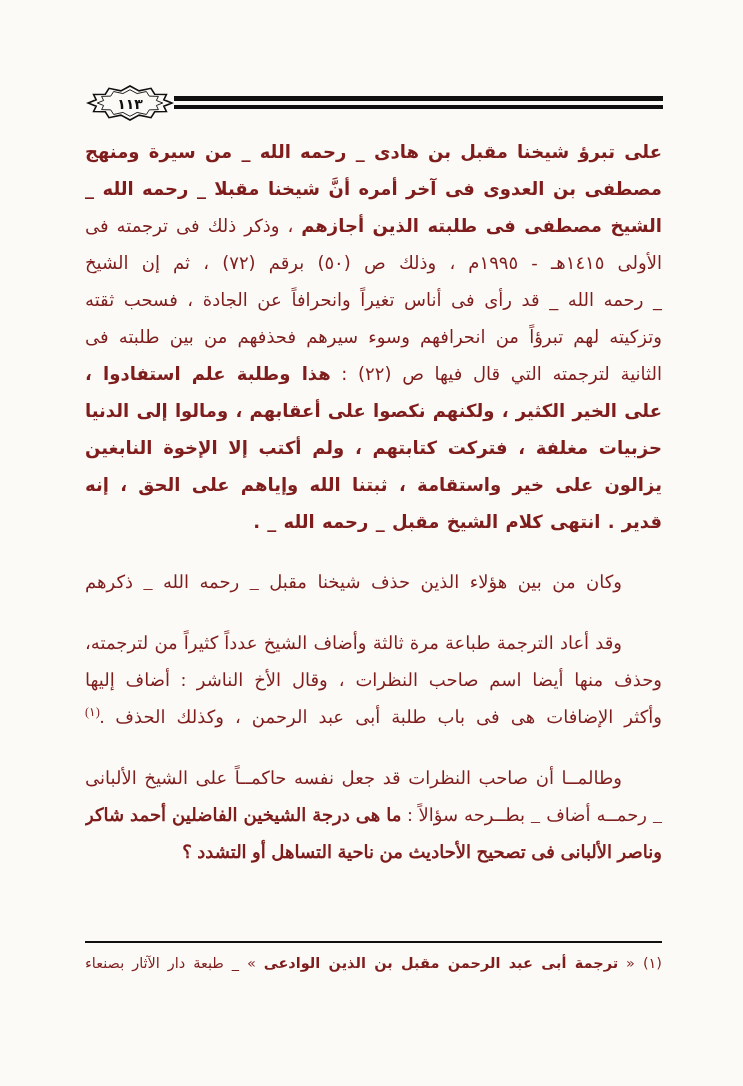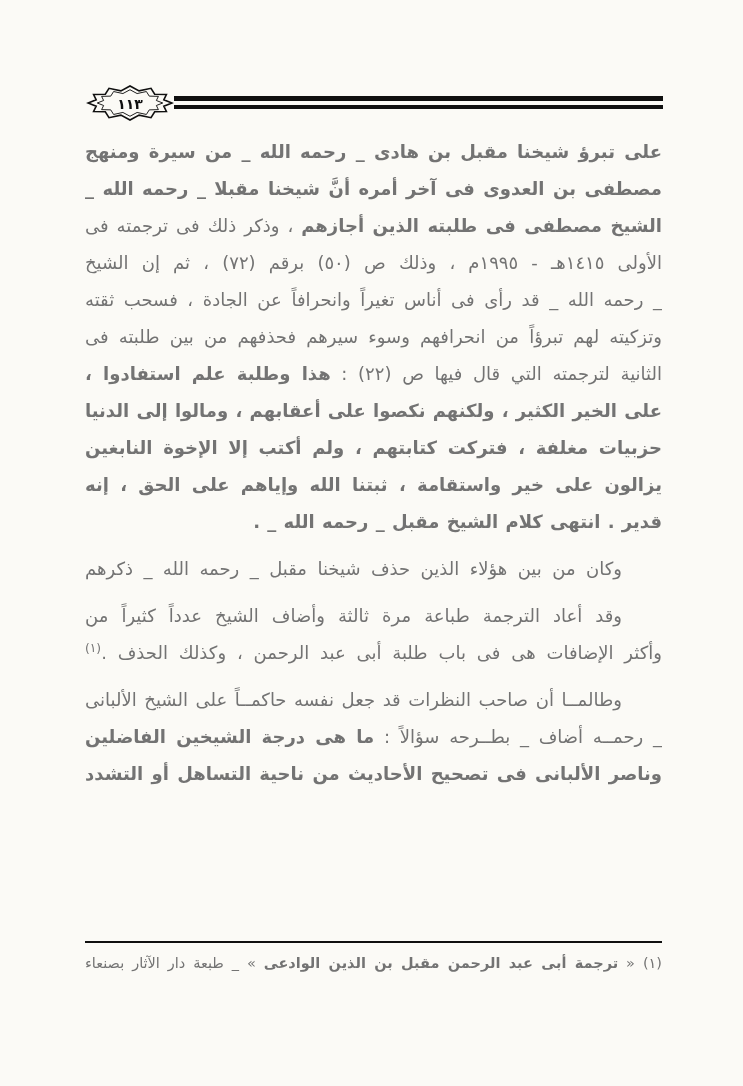--- a/index.html
+++ b/index.html
@@ -1,36 +1,36 @@
 <!DOCTYPE html>
 <html lang="ar"><head>
 <meta charset="utf-8">
 <style>
   html,body { margin:0; padding:0; }
   .page {
     position:relative;
     width:743px; height:1086px;
     background:#fbfaf6;
     font-family:"DejaVu Sans","DejaVu Serif",sans-serif;
-    color:#737373;
+    color:#7f1d1d;
     overflow:hidden;
   }
   
   .header { position:absolute; top:82px; left:0; right:0; height:42px; }
   .badge { position:absolute; left:86px; top:2px; width:88px; height:38px; }
   .rules { position:absolute; left:174px; right:80px; top:14px; }
   .rule-a { height:5px; background:#101010; }
   .rule-b { height:4px; background:#101010; margin-top:4px; }
 
   
   .text-block {
     position:absolute; top:133px; right:81px; left:85px;
     direction:rtl; font-size:18px;
   }
-  .para + .para { margin-top:10px; }
+  .para + .para { margin-top:24px;font-family:Liberation Serif, serif; }
   .line {
     height:37px; line-height:37px; overflow:hidden;
     text-align:justify; text-align-last:right;
     word-spacing:1px;
   }
   .line.j { text-align-last:justify; }
   .line.indent { text-indent:40px; }
   .b { font-weight:700; }
   .sup { vertical-align:super; font-size:0.68em; line-height:1; }
 
@@ -69,20 +69,21 @@
         <div class="line j"><span class="b">على الخير الكثير ، ولكنهم نكصوا على أعقابهم ، ومالوا إلى الدنيا وإلى</span></div>
         <div class="line j"><span class="b">حزبيات مغلفة ، فتركت كتابتهم ، ولم أكتب إلا الإخوة النابغين الذين لا</span></div>
         <div class="line j"><span class="b">يزالون على خير واستقامة ، ثبتنا الله وإياهم على الحق ، إنه على كل شىء</span></div>
         <div class="line"><span class="b">قدير . انتهى كلام الشيخ مقبل _ رحمه الله _ .</span></div>
       </div>
       <div class="para">
         <div class="line j indent"><span class="">وكان من بين هؤلاء الذين حذف شيخنا مقبل _ رحمه الله _ ذكرهم</span></div>
       </div>
       <div class="para">
         <div class="line j indent"><span class="">وقد أعاد الترجمة طباعة مرة ثالثة وأضاف الشيخ عدداً كثيراً من لترجمته،</span></div>
+        <div class="line j"><span class="">وحذف منها أيضا اسم صاحب النظرات ، وقال الأخ الناشر : أضاف إليها</span></div>
         <div class="line j"><span class="">وأكثر الإضافات هى فى باب طلبة أبى عبد الرحمن ، وكذلك الحذف .</span><span class=" sup">(١)</span></div>
       </div>
       <div class="para">
         <div class="line j indent"><span class="">وطالمــا أن صاحب النظرات قد جعل نفسه حاكمــاً على الشيخ الألبانى</span></div>
         <div class="line j"><span class="">_ رحمــه أضاف _ بطــرحه سؤالاً : </span><span class="b">ما هى درجة الشيخين الفاضلين أحمد شاكر</span></div>
         <div class="line"><span class="b">وناصر الألبانى فى تصحيح الأحاديث من ناحية التساهل أو التشدد ؟</span></div>
       </div>
     </div>
 
   <div class="footnote">

